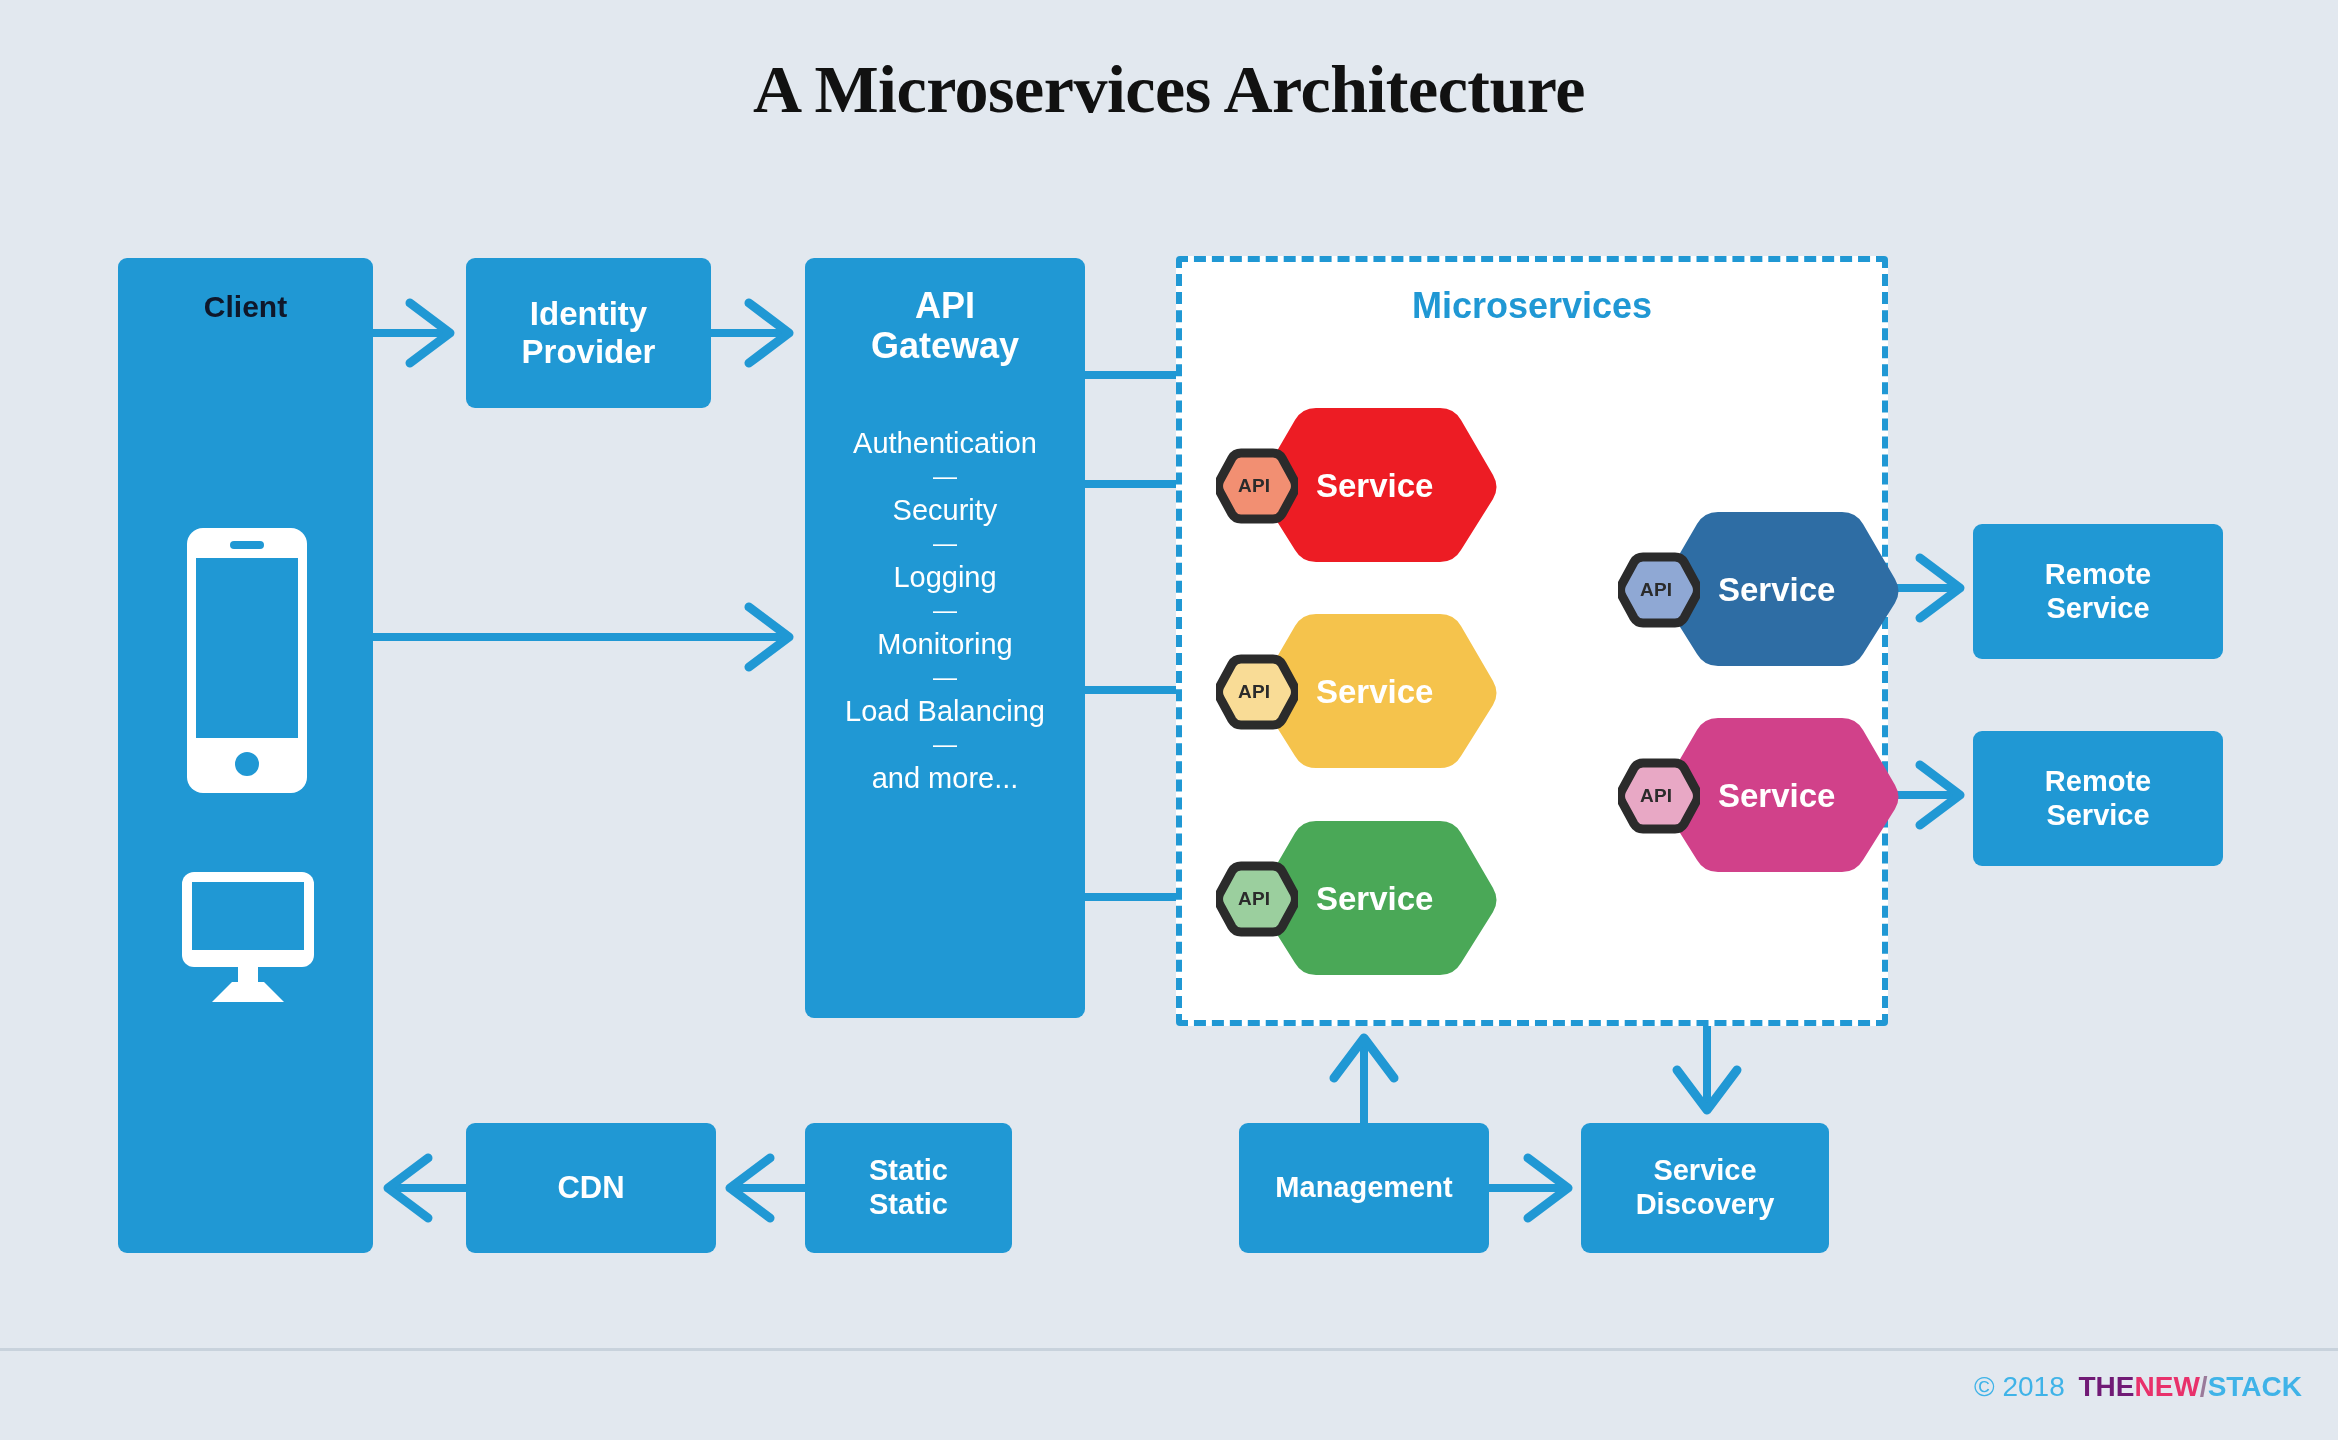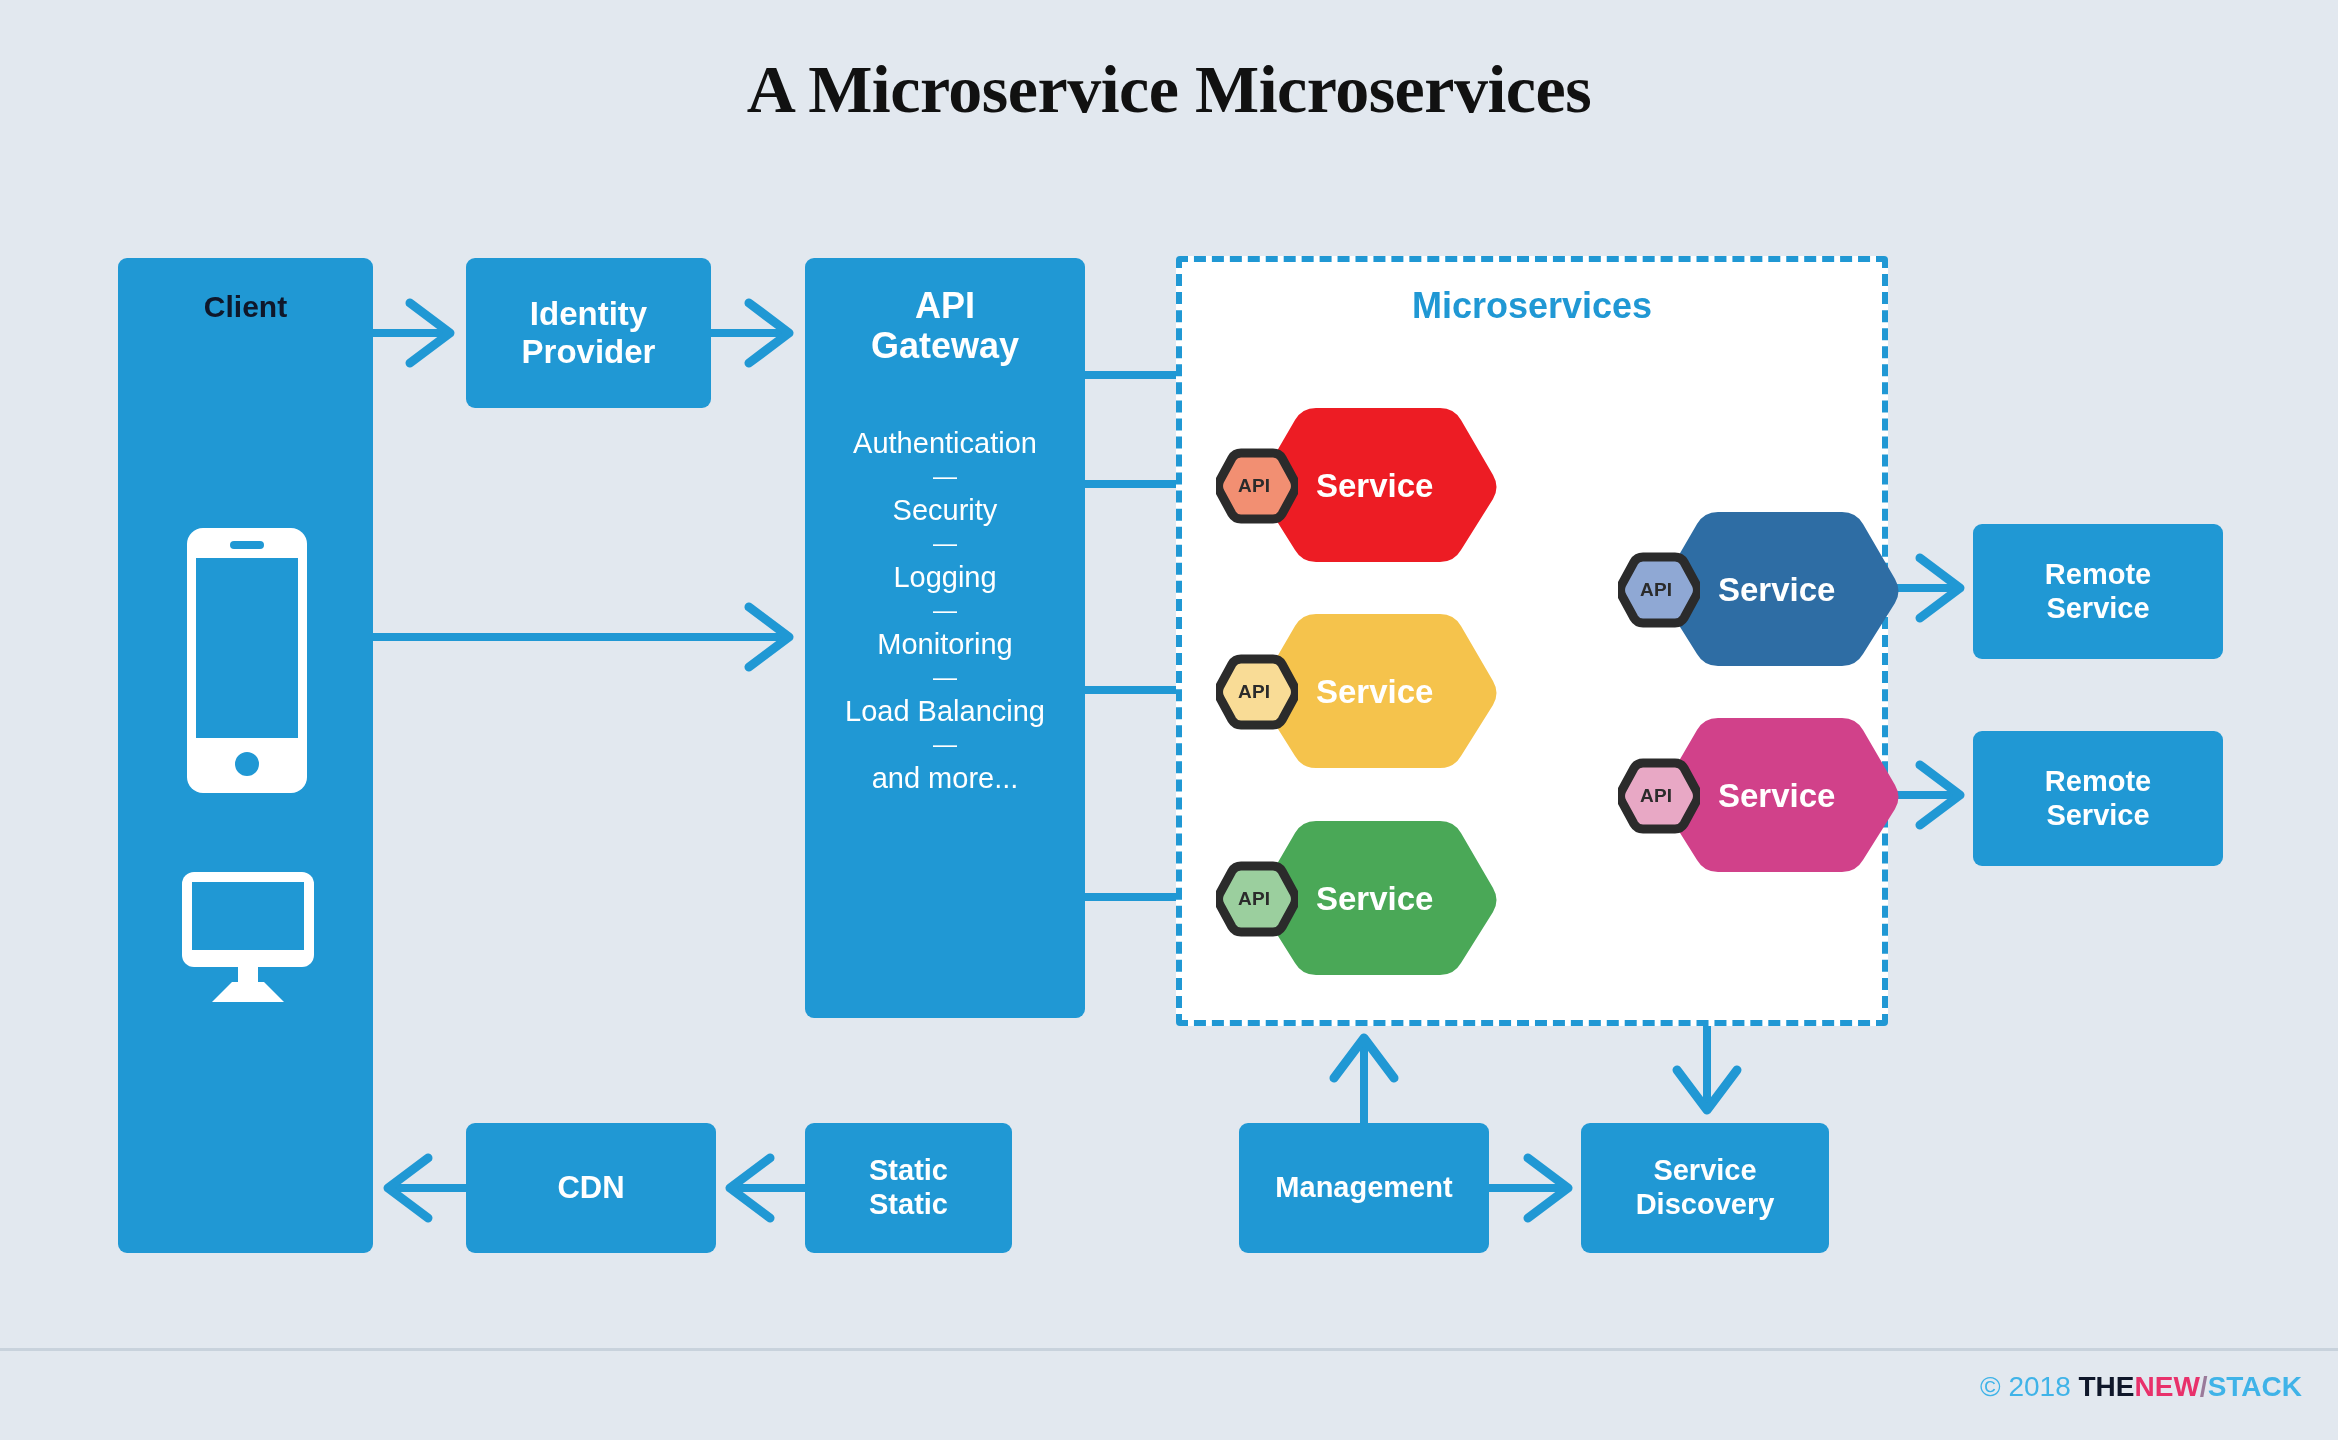--- a/index.html
+++ b/index.html
@@ -113,31 +113,31 @@
   
   #footer-rule{left:0;top:1348px;width:2338px;height:3px;background:#c8d2dc;}
   #source-text{
     left:36px;top:1372px;font-size:27px;color:#8d99a6;
     font-family:"Liberation Sans", sans-serif;font-weight:normal;
   }
   #logo{
     right:36px;top:1371px;font-size:28px;font-weight:bold;white-space:nowrap;
   }
   #logo .cp{color:#3fb3e8;font-weight:normal;}
-  #logo .the{color:#0f172a;}
+  #logo .the{color:#701a75;margin-left:6px;}
   #logo .new{color:#e8316b;}
   #logo .slash{color:#9a7a9a;}
   #logo .stack{color:#3fb3e8;}
 </style>
 </head>
 <body>
 
 <div id="stage">
 
-  <div class="abs" id="title">A Microservice Microservices</div>
+  <div class="abs" id="title">A Microservices Architecture</div>
 
   <svg class="lines" xmlns="http://www.w3.org/2000/svg">
     <g fill="none" stroke="#2098d4" stroke-width="8" stroke-linecap="butt" stroke-linejoin="round">
 
       <line x1="373" y1="333" x2="452" y2="333"></line>
       <polyline points="410,303 450,333 410,363" stroke-width="9" stroke-linecap="round"></polyline>
 
       <line x1="711" y1="333" x2="791" y2="333"></line>
       <polyline points="749,303 789,333 749,363" stroke-width="9" stroke-linecap="round"></polyline>
 

